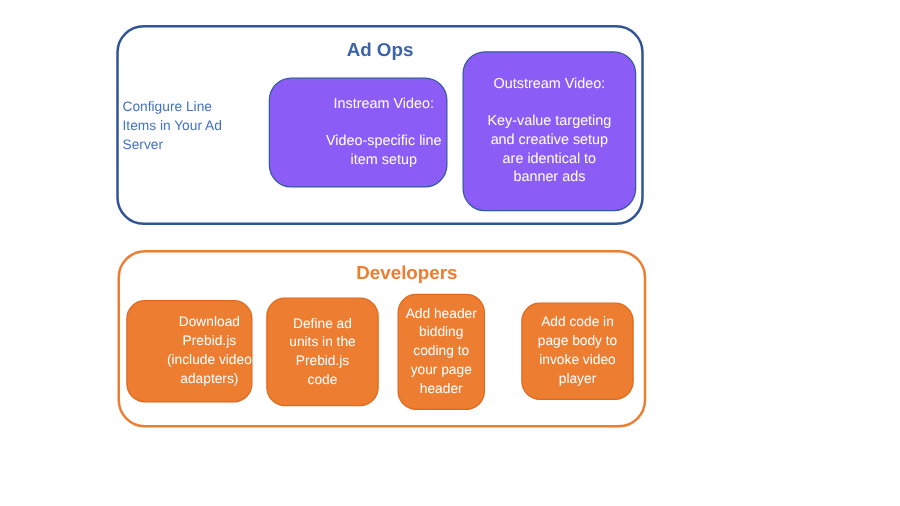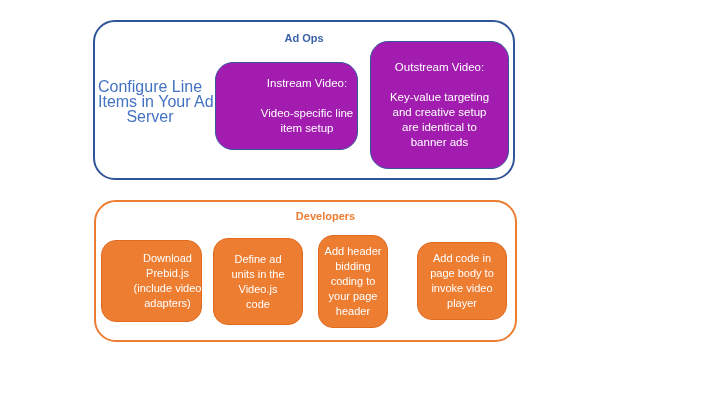--- a/index.html
+++ b/index.html
@@ -25,47 +25,47 @@
   .container.orange {
     left: 94px; top: 200px; width: 423px; height: 142px;
     border: 2px solid #ED7D31;
   }
 
   .section-title {
     position: absolute;
     left: 0; width: 100%;
     text-align: center;
     font-weight: bold;
-    font-size: 11px;
+    font-size: 15px;
   }
   .section-title.blue   { top: 10px; color: #3B63A8; }
   .section-title.orange { top: 8px;  color: #ED7D31; padding-left: 40px; }
 
   .note {
     position: absolute;
     left: 98px; top: 79px; width: 104px;
-    text-align: center;
+    text-align: left;
     color: #4472C4;
-    font-size: 16px;
+    font-size: 11px;
     line-height: 15px;
     white-space: pre;
   }
 
   .box {
     position: absolute;
     display: flex;
     align-items: center;
     justify-content: center;
     text-align: center;
     color: #ffffff;
     line-height: 15px;
     white-space: pre;
   }
   .box.blue {
-    background: #a21caf;
+    background: #8b5cf6;
     border: 1.5px solid #35589E;
     border-radius: 18px;
     font-size: 11.5px;
   }
   .box.orange {
     background: #ED7D31;
     border: 1px solid #E0691C;
     border-radius: 15px;
     font-size: 11px;
   }
@@ -107,21 +107,21 @@
     <div class="section-title orange">Developers</div>
   </div>
 
   <div class="box orange box-download">Download
 Prebid.js
 (include video
 adapters)</div>
 
   <div class="box orange box-define">Define ad
 units in the
-Video.js
+Prebid.js
 code</div>
 
   <div class="box orange box-header">Add header
 bidding
 coding to
 your page
 header</div>
 
   <div class="box orange box-invoke">Add code in
 page body to

